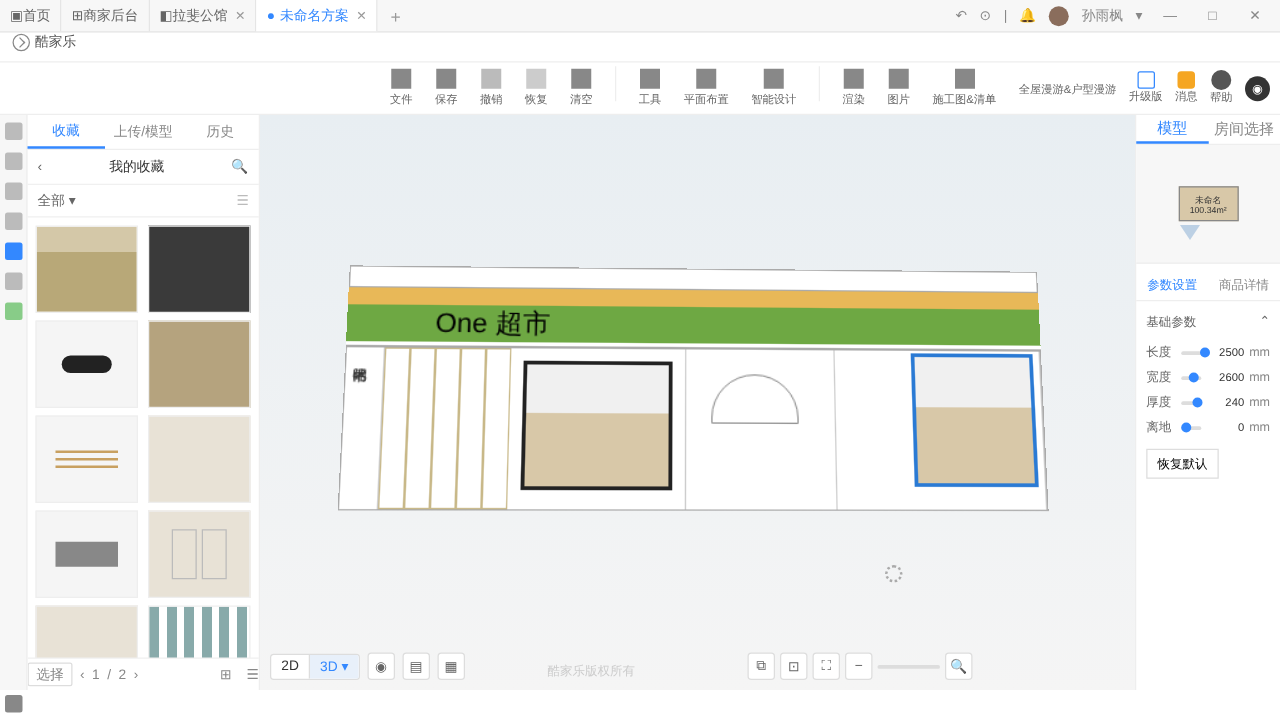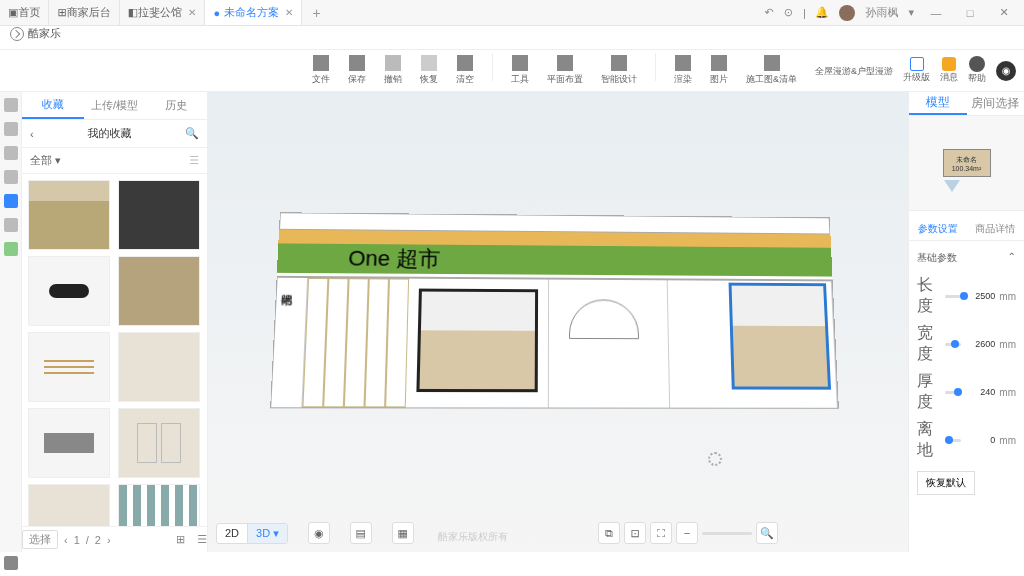--- a/index.html
+++ b/index.html
@@ -59,42 +59,42 @@
 .roof-green{height:30px;background:#6ea843;display:flex;align-items:center;padding-left:70px}
 .sign{font-size:22px;color:#000;font-weight:400}
 .roof-bottom{height:4px;background:#fff;border-bottom:1px solid #aaa}
 .wall{height:130px;background:#fff;border:1px solid #aaa;display:flex;position:relative}
 .wall-sec{border-right:1px solid #ccc;height:100%;position:relative}
 .vtext{writing-mode:vertical-rl;font-size:11px;padding:8px 2px}
 .door{width:100px;height:100%;background:repeating-linear-gradient(90deg,#fff,#fff 18px,#c8b888 18px,#c8b888 20px);border:1px solid #c8b888}
 .window{position:absolute;top:10px;left:10px;right:10px;bottom:15px;border:3px solid #222;background:linear-gradient(#f0f0f0 40%,#d8c8a8 40%)}
 .window-blue{position:absolute;top:2px;right:5px;width:100px;bottom:18px;border:3px solid #2a7ad4;background:linear-gradient(#f0f0f0 40%,#d8c8a8 40%)}
 .spinner{position:absolute;left:500px;top:360px;width:14px;height:14px;border:2px dotted #aaa;border-radius:50%}
-.view-toggle{position:absolute;bottom:8px;left:8px;display:flex;gap:20px;align-items:center}
+.view-toggle{position:absolute;bottom:8px;left:8px;display:flex;gap:6px;align-items:center}
 .vt-grp{display:flex;border:1px solid #ddd;border-radius:3px;background:#fff;overflow:hidden}
 .vt-btn{padding:3px 8px;font-size:11px;cursor:pointer;border-right:1px solid #ddd}
 .vt-btn:last-child{border-right:none}
 .vt-btn.active{background:#e8f0fa;color:#3388ff}
 .icon-btn{width:22px;height:22px;border:1px solid #ddd;border-radius:3px;background:#fff;display:flex;align-items:center;justify-content:center;cursor:pointer;font-size:11px;color:#666}
 .zoom-ctrls{position:absolute;bottom:8px;right:130px;display:flex;gap:4px;align-items:center}
 .zoom-slider{width:50px;height:3px;background:#ddd;border-radius:2px}
 .right-panel{width:116px;border-left:1px solid #eee;display:flex;flex-direction:column}
 .rp-tabs{display:flex;height:24px;border-bottom:1px solid #eee}
 .rp-tab{flex:1;display:flex;align-items:center;justify-content:center;font-size:12px;color:#888;cursor:pointer}
 .rp-tab.active{color:#3388ff;border-bottom:2px solid #3388ff}
 .minimap{height:95px;background:#f7f7f7;border-bottom:1px solid #eee;position:relative;display:flex;align-items:center;justify-content:center}
 .mini-room{width:48px;height:28px;background:#d8c8a8;border:1px solid #888;display:flex;flex-direction:column;align-items:center;justify-content:center;font-size:7px}
 .mini-cam{position:absolute;bottom:18px;left:35px;width:0;height:0;border-left:8px solid transparent;border-right:8px solid transparent;border-top:12px solid rgba(100,150,200,.4)}
 .prop-tabs{display:flex;height:24px;border-bottom:1px solid #eee}
 .prop-tab{flex:1;text-align:center;line-height:24px;font-size:10px;color:#888;cursor:pointer}
 .prop-tab.active{color:#3388ff}
 .prop-section{padding:6px 8px}
 .prop-title{font-size:10px;color:#666;display:flex;justify-content:space-between;padding:4px 0}
 .prop-row{display:flex;align-items:center;gap:4px;margin:6px 0}
-.prop-lbl{font-size:16px;color:#666;width:24px}
+.prop-lbl{font-size:10px;color:#666;width:24px}
 .slider{flex:1;height:3px;background:#ddd;border-radius:2px;position:relative}
 .slider-thumb{position:absolute;width:8px;height:8px;background:#3388ff;border-radius:50%;top:-3px}
 .prop-val{width:30px;font-size:9px;text-align:right;color:#333}
 .prop-unit{font-size:10px;color:#888}
 .reset-btn{padding:4px 8px;border:1px solid #ddd;background:#fff;font-size:10px;cursor:pointer;margin-top:4px}
 .apply-btn{position:absolute;bottom:8px;right:10px;background:#3388ff;color:#fff;border:none;padding:6px 16px;font-size:11px;cursor:pointer;border-radius:2px}
 .bottom-tag{position:absolute;bottom:8px;left:230px;font-size:10px;color:#ccc}
 </style>
 </head>
 <body>

